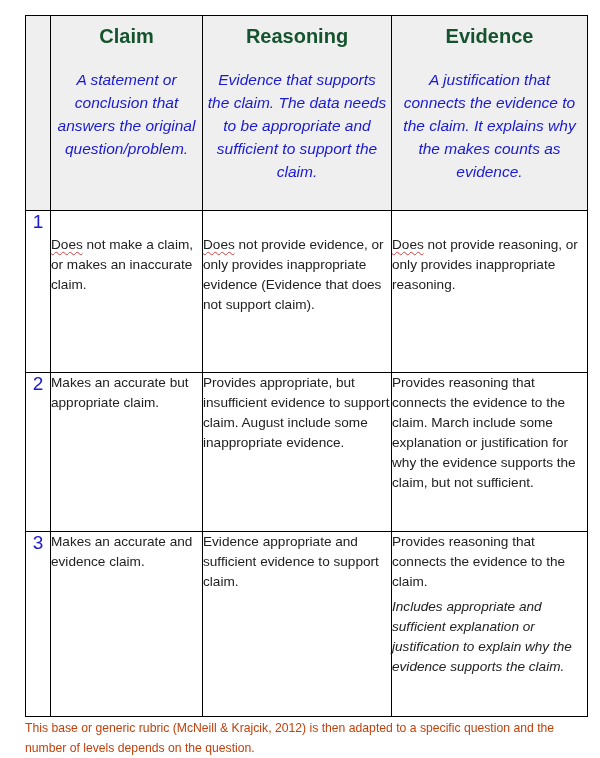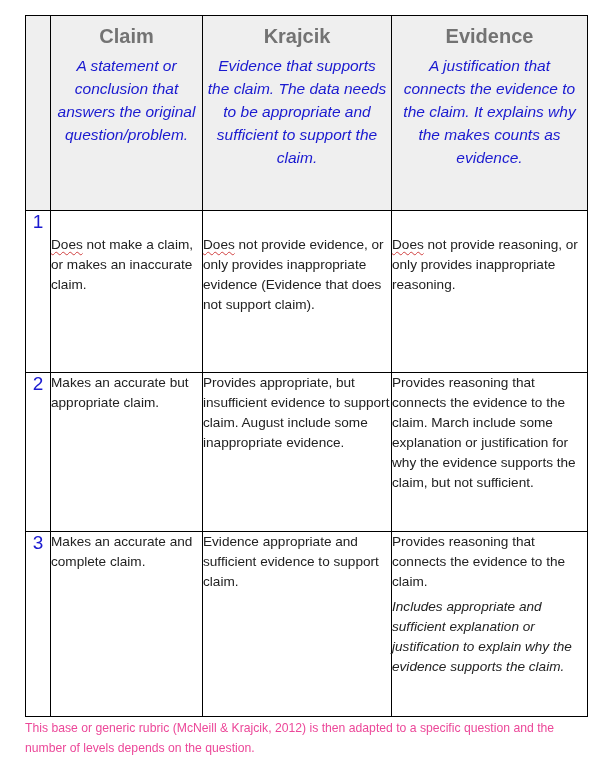--- a/index.html
+++ b/index.html
@@ -3,49 +3,49 @@
   <meta charset="utf-8">
   <style>
     html, body { margin: 0; padding: 0; background: #ffffff; }
     body { width: 600px; height: 758px; position: relative; overflow: hidden;
       font-family: "Liberation Sans", sans-serif; color: #222; }
     table.rubric { position: absolute; left: 25px; top: 15px; width: 562px;
       border-collapse: collapse; table-layout: fixed; }
     table.rubric td, table.rubric th { border: 1.3px solid #000; vertical-align: top; padding: 0; }
     col.c0 { width: 25px; } col.c1 { width: 152px; } col.c2 { width: 189px; } col.c3 { width: 196px; }
     tr.head th { background: #efefef; height: 194px; text-align: center; font-weight: normal; }
-    .col-title { display: block; color: #737373; font-weight: bold; font-size: 20px; margin-top: 8px; line-height: 24px; }
-    .col-desc { display: block; color: #1a1ad0; font-style: italic; font-size: 15.5px; line-height: 23px; margin-top: 6px; padding: 0 4px; }
+    .col-title { display: block; color: #14532d; font-weight: bold; font-size: 20px; margin-top: 8px; line-height: 24px; }
+    .col-desc { display: block; color: #1a1ad0; font-style: italic; font-size: 15.5px; line-height: 23px; margin-top: 20px; padding: 0 4px; }
     tr.r1 td { height: 137px; } tr.r2 td { height: 158px; } tr.r3 td { height: 184px; }
     td.level { vertical-align: middle; text-align: center; color: #1a1ad0; font-size: 19px; }
     td.cell { font-size: 13.6px; line-height: 20px; padding: 6px 6px 4px 6px; color: #222; }
     tr.r1 td.cell { padding-top: 24px; }
     .para + .para { margin-top: 5px; font-style: italic; }
     .squiggle { text-decoration: underline wavy #d04040; text-decoration-thickness: 1px; text-underline-offset: 2px; }
-    .footnote { position: absolute; left: 25px; top: 718px; width: 560px; font-size: 12.2px; line-height: 20px; color: #ec4899; }
+    .footnote { position: absolute; left: 25px; top: 718px; width: 560px; font-size: 12.2px; line-height: 20px; color: #c2410c; }
   </style>
 </head>
 <body>
 
 <table class="rubric">
   <colgroup>
       <col class="c0">
       <col class="c1">
       <col class="c2">
       <col class="c3">
     </colgroup>
   <tbody>
       <tr class="head">
     <th></th>
     <th>
       <span class="col-title">Claim</span>
       <span class="col-desc">A statement or conclusion that answers the original question/problem.</span>
     </th>
     <th>
-      <span class="col-title">Krajcik</span>
+      <span class="col-title">Reasoning</span>
       <span class="col-desc">Evidence that supports the claim. The data needs to be appropriate and sufficient to support the claim.</span>
     </th>
     <th>
       <span class="col-title">Evidence</span>
       <span class="col-desc">A justification that connects the evidence to the claim. It explains why the makes counts as evidence.</span>
     </th>
   </tr>
 
   <tr class="r1">
     <td class="level">1</td>
@@ -56,21 +56,21 @@
 
   <tr class="r2">
     <td class="level">2</td>
     <td class="cell">Makes an accurate but appropriate claim.</td>
     <td class="cell">Provides appropriate, but insufficient evidence to support claim. August include some inappropriate evidence.</td>
     <td class="cell">Provides reasoning that connects the evidence to the claim. March include some explanation or justification for why the evidence supports the claim, but not sufficient.</td>
   </tr>
 
   <tr class="r3">
     <td class="level">3</td>
-    <td class="cell">Makes an accurate and complete claim.</td>
+    <td class="cell">Makes an accurate and evidence claim.</td>
     <td class="cell">Evidence appropriate and sufficient evidence to support claim.</td>
     <td class="cell">
       <div class="para">Provides reasoning that connects the evidence to the claim.</div>
       <div class="para">Includes appropriate and sufficient explanation or justification to explain why the evidence supports the claim.</div>
     </td>
   </tr>
 </tbody>
   </table>
 
 <div class="footnote">This base or generic rubric (McNeill &amp; Krajcik, 2012) is then adapted to a specific question and the number of levels depends on the question.</div>

